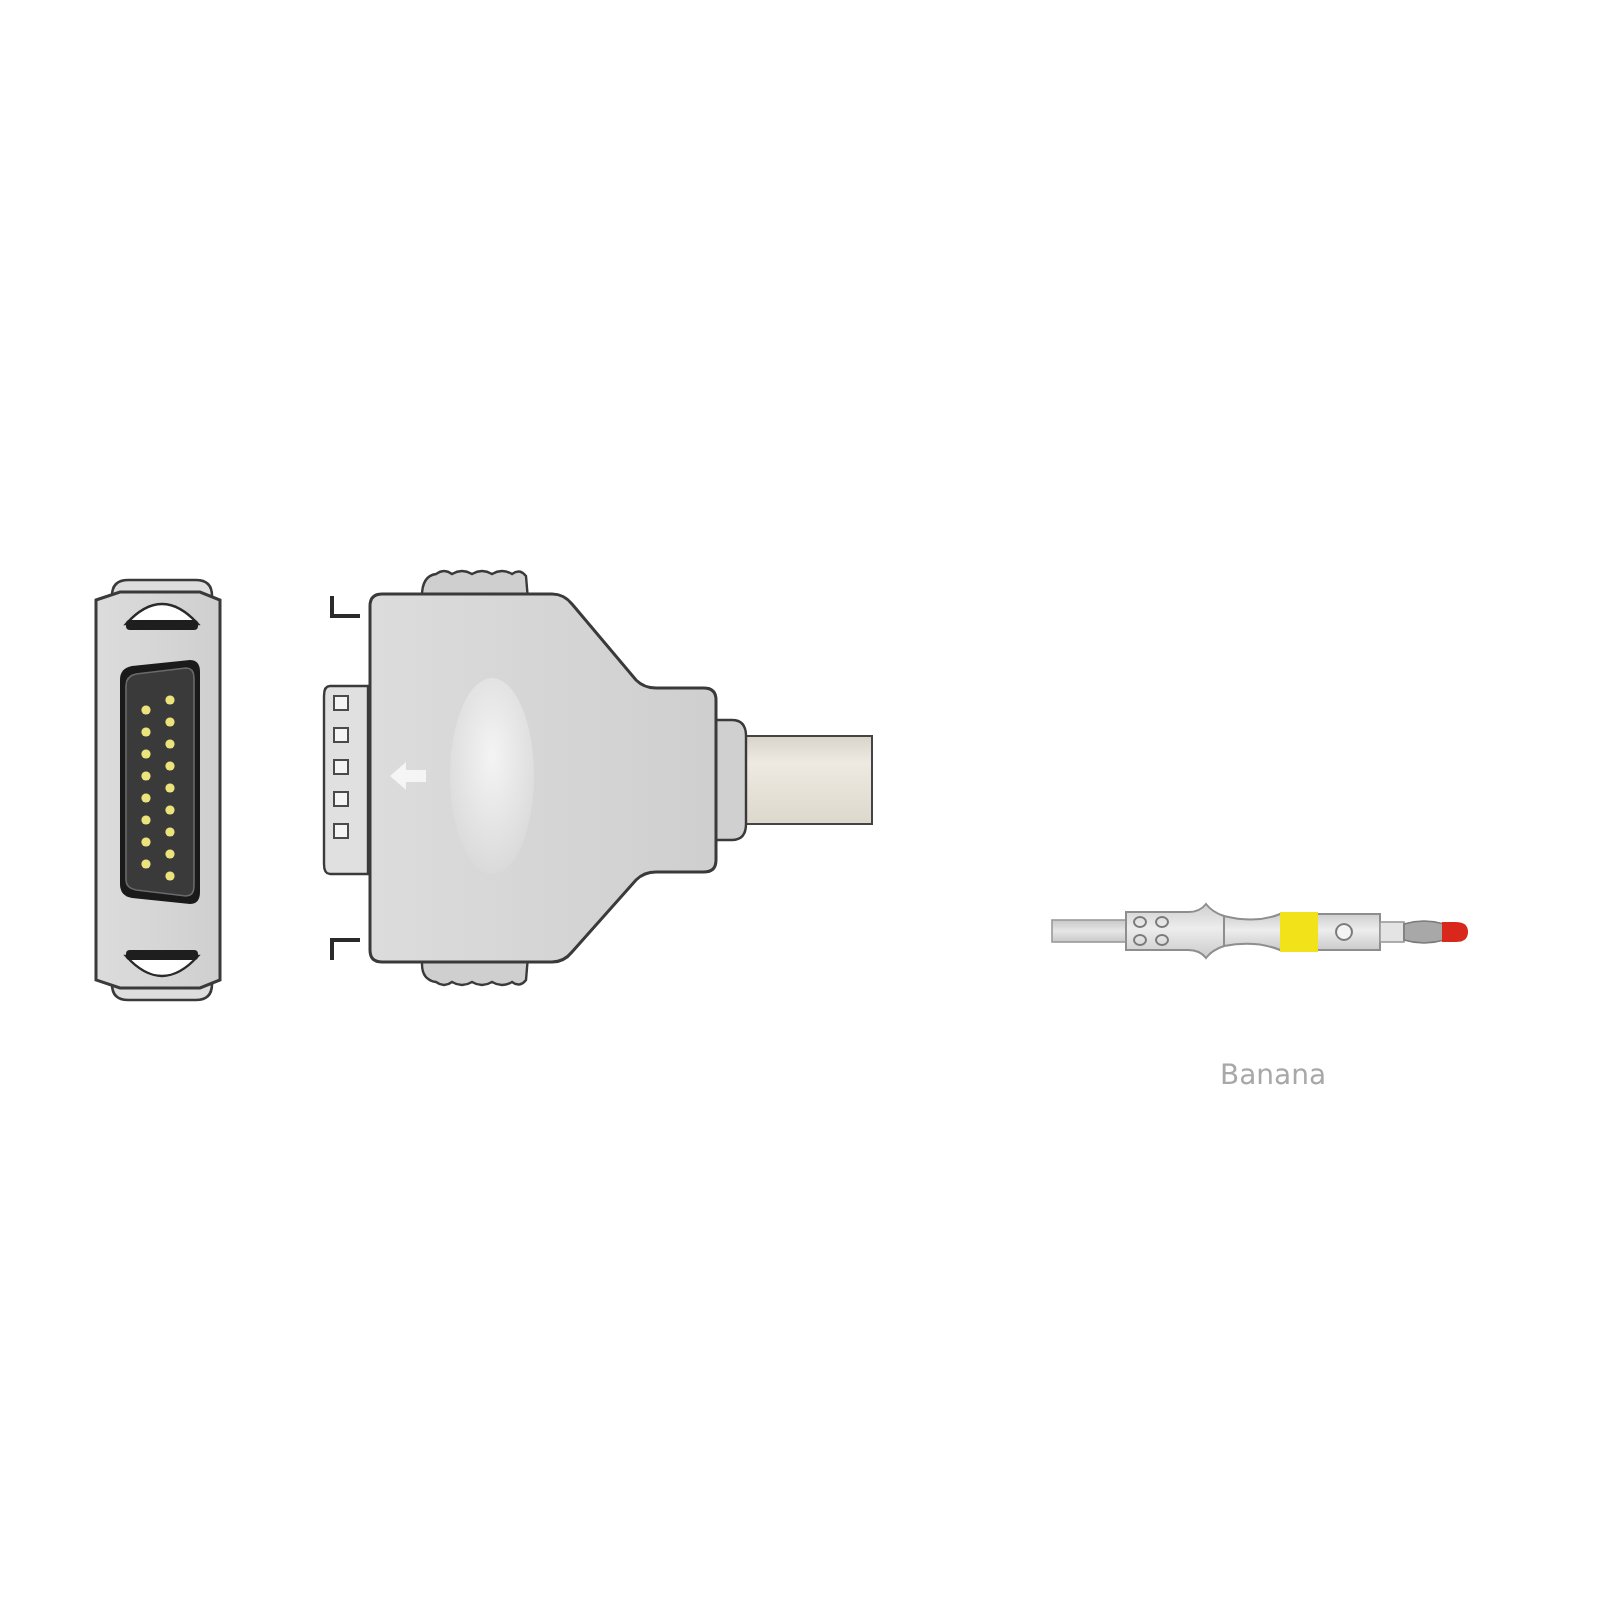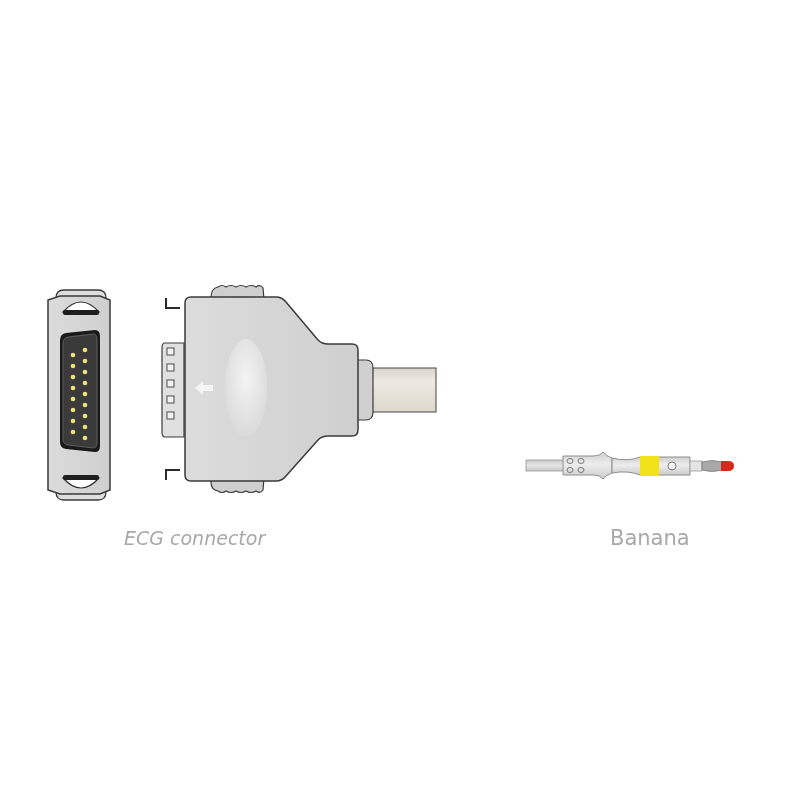--- a/index.html
+++ b/index.html
@@ -9,21 +9,21 @@
     .caption {
       position: absolute;
       color: #a8a8a8;
       font-family: "DejaVu Sans", sans-serif;
       font-size: 19px;
       line-height: 26px;
       white-space: nowrap;
     }
     .caption.italic { font-style: italic; }
     .ecg-caption { left: 124px; top: 525px; }
-    .banana-caption { left: 610px; top: 525px; font-size: 21px; }
+    .banana-caption { left: 610px; top: 525px; font-size: 14px; }
   </style>
 </head>
 <body>
 
 <div class="canvas">
 
   <svg width="800" height="800" viewBox="0 0 800 800">
     <defs>
       <linearGradient id="bodyGrad" x1="0" y1="0" x2="1" y2="0">
         <stop offset="0" stop-color="#dcdcdc"></stop>
@@ -141,17 +141,16 @@
 
       <rect x="690" y="461" width="12" height="10" fill="#e4e4e4" stroke="#9a9a9a" stroke-width="0.8"></rect>
 
       <path d="M702,462 Q712,459 722,462 L722,470 Q712,473 702,470 Z" fill="#a8a8a8" stroke="#7a7a7a" stroke-width="0.8"></path>
 
       <path d="M721,461 L728,461 Q734,461 734,466 Q734,471 728,471 L721,471 Z" fill="#d8281c"></path>
     </g>
   </svg>
 
   <div class="caption italic ecg-caption">
-    <div>ECG connector</div>
   </div>
 
   <div class="caption banana-caption">Banana</div>
 </div>
 
 </body></html>

